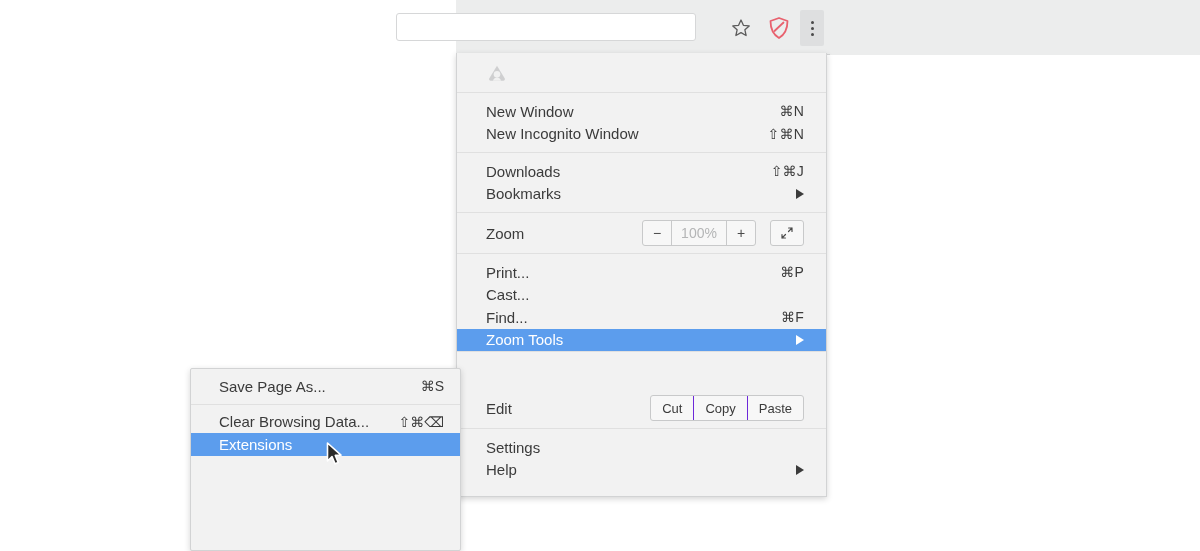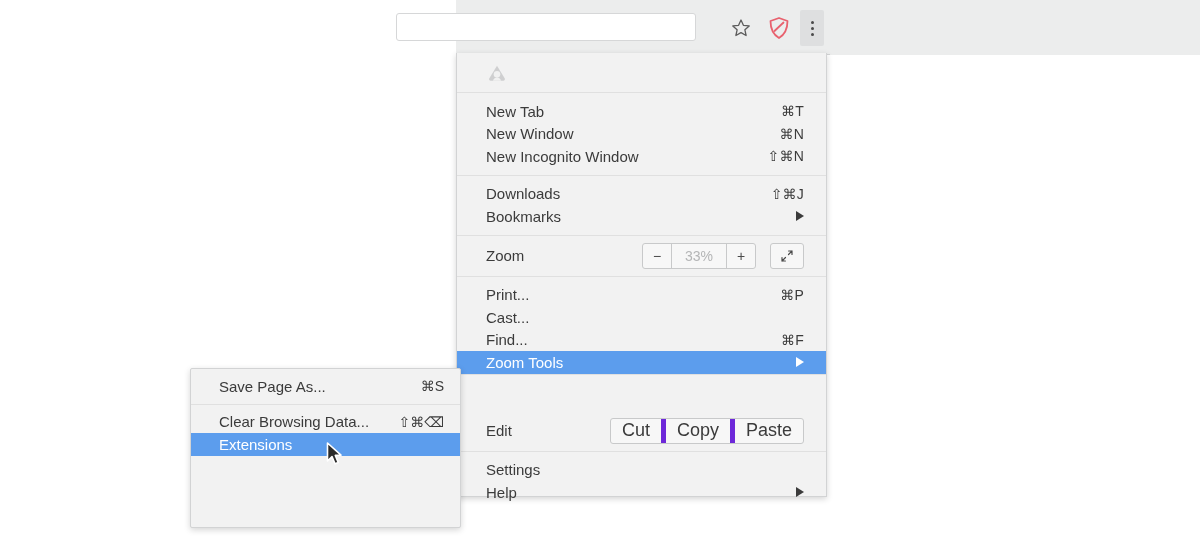--- a/index.html
+++ b/index.html
@@ -190,32 +190,32 @@
     border-radius: 3px;
     background: #f7f7f7;
     overflow: hidden;
     height: 24px;
   }
   .edit-group > div {
     display: flex;
     align-items: center;
     justify-content: center;
     padding: 0 11px;
-    font-size: 18px;
+    font-size: 13px;
     color: #3b3b3b;
   }
-  .edit-group > div + div { border-left: 5px solid #6d28d9; }
+  .edit-group > div + div { border-left: 1px solid #6d28d9; }
 
   
   #submenu {
     position: absolute;
     left: 190px;
     top: 368px;
     width: 271px;
-    height: 160px;
+    height: 183px;
     background: #f2f2f2;
     border: 1px solid #d2d3d4;
     box-sizing: border-box;
     box-shadow: 0 2px 6px rgba(0,0,0,0.17);
     border-radius: 2px;
   }
   .sm-section + .sm-section { border-top: 1px solid #e0e0e0; }
   .sm-section.pad { padding: 6px 0; }
   .sm-row {
     height: 22.5px;
@@ -285,25 +285,20 @@
       <svg class="avatar-icon" width="22" height="22" viewBox="0 0 24 24">
         <path d="M12 4 L20.5 18 C21 19.2 20.2 20.5 18.8 20.5 L5.2 20.5 C3.8 20.5 3 19.2 3.5 18 Z" fill="#c9cacb"></path>
         <circle cx="12" cy="13.5" r="3.6" fill="#f1f1f1"></circle>
         <path d="M7.6 20.5 C8.4 18.1 10 16.9 12 16.9 C14 16.9 15.6 18.1 16.4 20.5 Z" fill="#f1f1f1"></path>
       </svg>
     </div>
   </div>
 
   <div class="mm-section pad-top pad-bot">
     <div class="mm-row">
-      <span class="label">New Tab</span>
-      <span class="spacer"></span>
-      <span class="accel">⌘T</span>
-    </div>
-    <div class="mm-row">
       <span class="label">New Window</span>
       <span class="spacer"></span>
       <span class="accel">⌘N</span>
     </div>
     <div class="mm-row">
       <span class="label">New Incognito Window</span>
       <span class="spacer"></span>
       <span class="accel">⇧⌘N</span>
     </div>
   </div>
@@ -320,21 +315,21 @@
       <span class="caret"></span>
     </div>
   </div>
 
   <div class="mm-section">
     <div class="mm-row zoomrow">
       <span class="label">Zoom</span>
       <span class="spacer"></span>
       <div class="zoom-group">
         <div class="zb-minus">−</div>
-        <div class="zb-val">33%</div>
+        <div class="zb-val">100%</div>
         <div class="zb-plus">+</div>
       </div>
       <div class="fullscreen-btn">
         <svg width="16" height="16" viewBox="0 0 16 16">
           <path d="M9.5 6.5 L13 3 M13 3 L9.6 3 M13 3 L13 6.4" fill="none" stroke="#4a4a4a" stroke-width="1.2" stroke-linecap="round" stroke-linejoin="round"></path>
           <path d="M6.5 9.5 L3 13 M3 13 L6.4 13 M3 13 L3 9.6" fill="none" stroke="#4a4a4a" stroke-width="1.2" stroke-linecap="round" stroke-linejoin="round"></path>
         </svg>
       </div>
     </div>
   </div>

